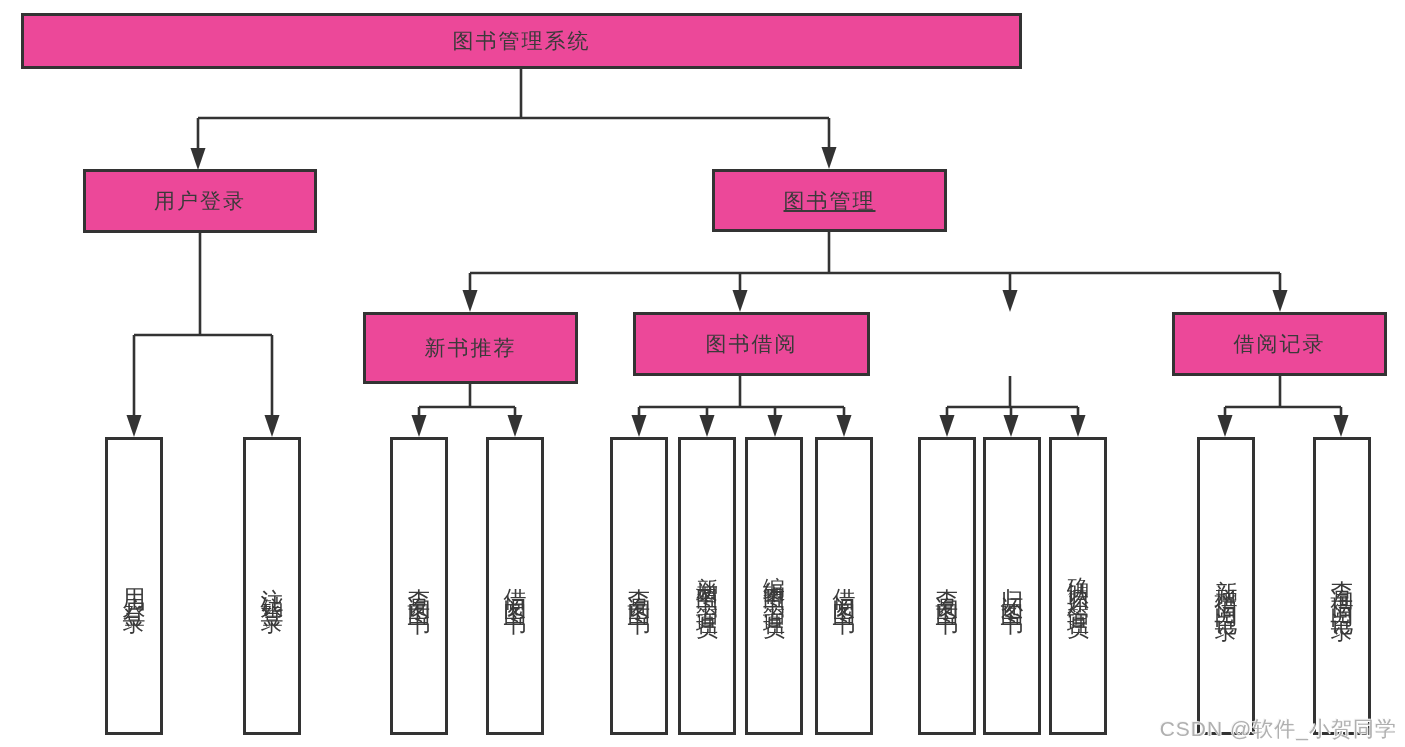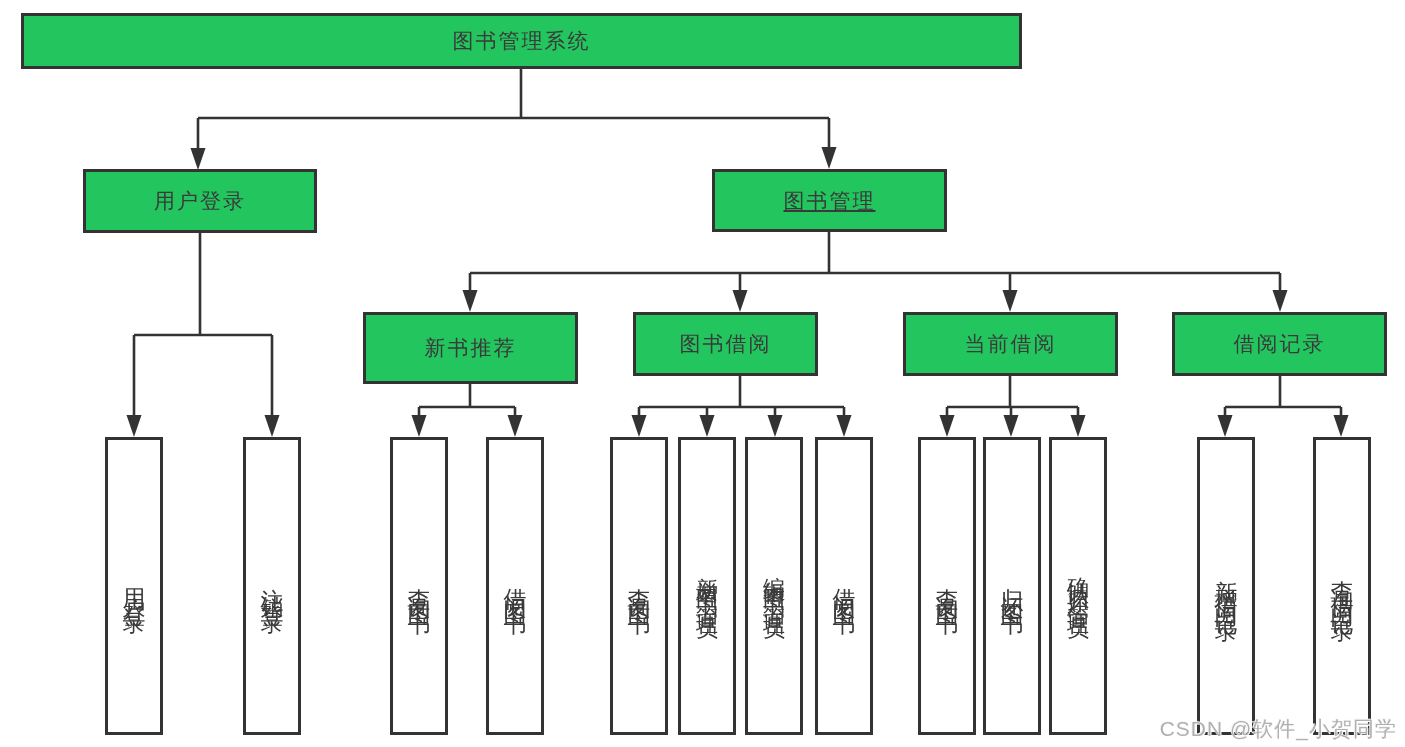--- a/index.html
+++ b/index.html
@@ -20,21 +20,21 @@
     left: 0;
     top: 0;
     width: 1405px;
     height: 747px;
     z-index: 1;
   }
   .node {
     position: absolute;
     box-sizing: border-box;
     border: 3px solid #333333;
-    background: #22c55e;
+    background: #ec4899;
     display: flex;
     align-items: center;
     justify-content: center;
     color: #3a3a3a;
     font-size: 21px;
     letter-spacing: 2px;
     z-index: 2;
     white-space: nowrap;
   }
   .leaf {
@@ -59,21 +59,21 @@
     letter-spacing: 6px;
     font-size: 22px;
   }
   
   .n-root   { left: 21px;  top: 13px;  width: 1001px; height: 56px; }
   
   .n-login  { left: 83px;  top: 169px; width: 234px;  height: 64px; }
   .n-bookmg { left: 712px; top: 169px; width: 235px;  height: 63px; text-decoration: underline; }
   
   .n-newrec { left: 363px;  top: 312px; width: 215px; height: 72px; }
-  .n-borrow { left: 633px;  top: 312px; width: 185px; height: 64px; }
+  .n-borrow { left: 633px;  top: 312px; width: 237px; height: 64px; }
   .n-curbor { left: 903px;  top: 312px; width: 215px; height: 64px; }
   .n-record { left: 1172px; top: 312px; width: 215px; height: 64px; }
   
   .l-1  { left: 105px;  top: 437px; }
   .l-2  { left: 243px;  top: 437px; }
   .l-3  { left: 390px;  top: 437px; }
   .l-4  { left: 486px;  top: 437px; }
   .l-5  { left: 610px;  top: 437px; }
   .l-6  { left: 678px;  top: 437px; }
   .l-7  { left: 745px;  top: 437px; }
@@ -165,21 +165,20 @@
     </g>
   </svg>
 
   <div class="node n-root">图书管理系统</div>
 
   <div class="node n-login">用户登录</div>
   <div class="node n-bookmg">图书管理</div>
 
   <div class="node n-newrec">新书推荐</div>
   <div class="node n-borrow">图书借阅</div>
-  <div class="node n-curbor">当前借阅</div>
   <div class="node n-record">借阅记录</div>
 
   <div class="leaf l-1">用户登录</div>
   <div class="leaf l-2">注销登录</div>
 
   <div class="leaf l-3">查询图书</div>
   <div class="leaf l-4">借阅图书</div>
 
   <div class="leaf l-5">查询图书</div>
   <div class="leaf l-6 tight">新增图书（管理员）</div>

